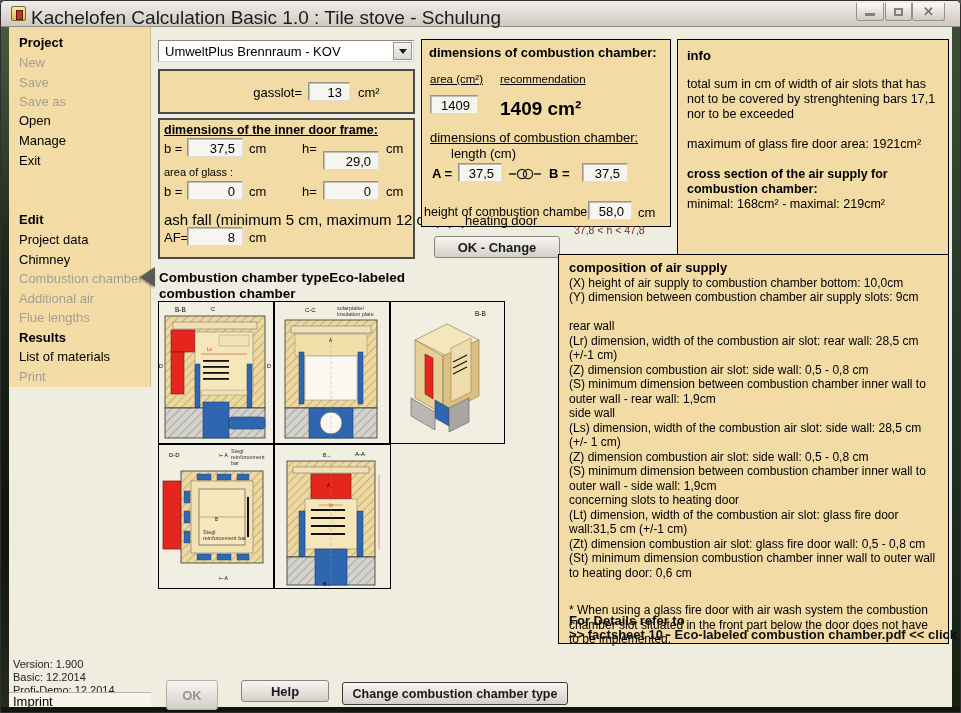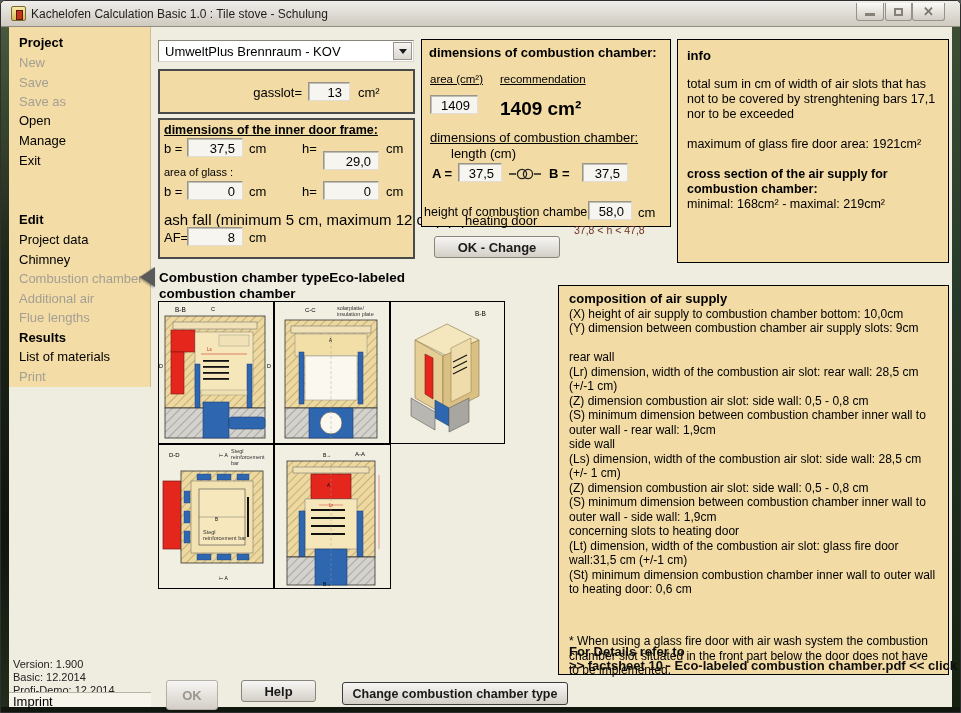--- a/index.html
+++ b/index.html
@@ -6,21 +6,21 @@
   #app{position:relative;width:961px;height:713px;font-family:"Liberation Sans",sans-serif;
        background:#efece0;border:1px solid #2f2f2f;box-sizing:border-box;overflow:hidden;
        border-radius:5px 5px 0 0;}
   *{box-sizing:border-box;}
   .abs{position:absolute;}
 
   
   .titlebar{position:absolute;left:0;top:0;width:100%;height:26px;
     background:linear-gradient(#f0eeea,#dcd8d1 60%,#cfcabf);border-bottom:1px solid #928d83;
     border-radius:4px 4px 0 0;}
-  .title-text{position:absolute;left:30px;top:6px;font-size:12px;color:#1c1c1c;}
+  .title-text{position:absolute;left:30px;top:6px;font-size:19px;color:#1c1c1c;}
   .app-icon{position:absolute;left:10px;top:5px;width:15px;height:15px;border:1px solid #7a6a30;
     background:linear-gradient(#f7e9a8,#d9b95c);border-radius:2px;}
   .app-icon:before{content:"";position:absolute;left:4px;top:3px;width:5px;height:8px;background:#c23418;border:1px solid #5d1708;}
   .winbtn{position:absolute;top:2px;height:18px;border:1px solid #989287;border-top:none;
     background:linear-gradient(#fbfaf9,#e4e1db 55%,#d2cec6);border-radius:0 0 3px 3px;
     display:flex;align-items:center;justify-content:center;}
   .glyph-min{width:10px;height:3px;background:#868078;margin-top:5px;}
   .glyph-max{width:9px;height:8px;border:2px solid #868078;}
   .glyph-close{color:#7d776e;font-size:13px;font-weight:bold;line-height:1;}
 
@@ -322,38 +322,39 @@
       <line x1="104" y1="30" x2="104" y2="104" stroke="#d23b2e" stroke-width="0.5"></line>
       <line x1="44" y1="60" x2="68" y2="60" stroke="#d23b2e" stroke-width="0.5"></line>
       <text x="80" y="11" font-size="6" font-family="Liberation Sans" fill="#000">A-A</text>
       <text x="48" y="12" font-size="5" font-family="Liberation Sans" fill="#000">B→</text>
       <text x="48" y="141" font-size="5" font-family="Liberation Sans" fill="#000">B→</text>
       <text x="54" y="62" font-size="4.5" font-family="Liberation Sans" fill="#c22">Lr</text>
       <text x="52" y="42" font-size="4.5" font-family="Liberation Sans" fill="#000">A</text>
     </svg>
   </div>
 
-  <div class="panel" style="left:557px;top:284px;width:391px;height:390px;padding:6px 10px;overflow:visible;">
+  <div class="panel" style="left:557px;top:253px;width:391px;height:390px;padding:6px 10px;overflow:visible;">
     <div class="comp-line b" style="font-size:13px;">composition of air supply</div>
     <div class="comp-line">(X) height of air supply to combustion chamber bottom: 10,0cm</div>
     <div class="comp-line">(Y) dimension between combustion chamber air supply slots: 9cm</div>
     <div class="comp-line"></div>
     <div class="comp-line">rear wall</div>
     <div class="comp-line">(Lr) dimension, width of the combustion air slot: rear wall: 28,5 cm (+/-1 cm)</div>
     <div class="comp-line">(Z) dimension combustion air slot: side wall: 0,5 - 0,8 cm</div>
     <div class="comp-line">(S) minimum dimension between combustion chamber inner wall to outer wall - rear wall: 1,9cm</div>
     <div class="comp-line">side wall</div>
     <div class="comp-line">(Ls) dimension, width of the combustion air slot: side wall: 28,5 cm (+/- 1 cm)</div>
     <div class="comp-line">(Z) dimension combustion air slot: side wall: 0,5 - 0,8 cm</div>
     <div class="comp-line">(S) minimum dimension between combustion chamber inner wall to outer wall - side wall: 1,9cm</div>
     <div class="comp-line">concerning slots to heating door</div>
     <div class="comp-line">(Lt) dimension, width of the combustion air slot: glass fire door wall:31,5 cm (+/-1 cm)</div>
+    <div class="comp-line">(Zt) dimension combustion air slot: glass fire door wall: 0,5 - 0,8 cm</div>
     <div class="comp-line">(St) minimum dimension combustion chamber inner wall to outer wall to heating door: 0,6 cm</div>
     <div class="comp-line abs" style="left:10px;top:348px;width:372px;">* When using a glass fire door with air wash system the combustion chamber slot situated in the front part below the door does not have to be implemented.</div>
     <div class="overlay-bold" style="left:10px;top:358px;">For Details refer to</div>
     <div class="overlay-bold" style="left:10px;top:372px;">&gt;&gt; factsheet 10 - Eco-labeled combustion chamber.pdf &lt;&lt;  click here</div>
   </div>
 
   <button class="btn dis" style="left:165px;top:679px;width:52px;height:30px;">OK</button>
-  <button class="btn" style="left:240px;top:679px;width:75px;height:22px;">Help</button>
+  <button class="btn" style="left:240px;top:679px;width:88px;height:22px;">Help</button>
   <button class="btn" style="left:341px;top:681px;width:226px;height:23px;border-color:#3a3a3a;font-weight:600;font-size:12.5px;">Change combustion chamber type</button>
 
 </div>
 
 </body></html>

